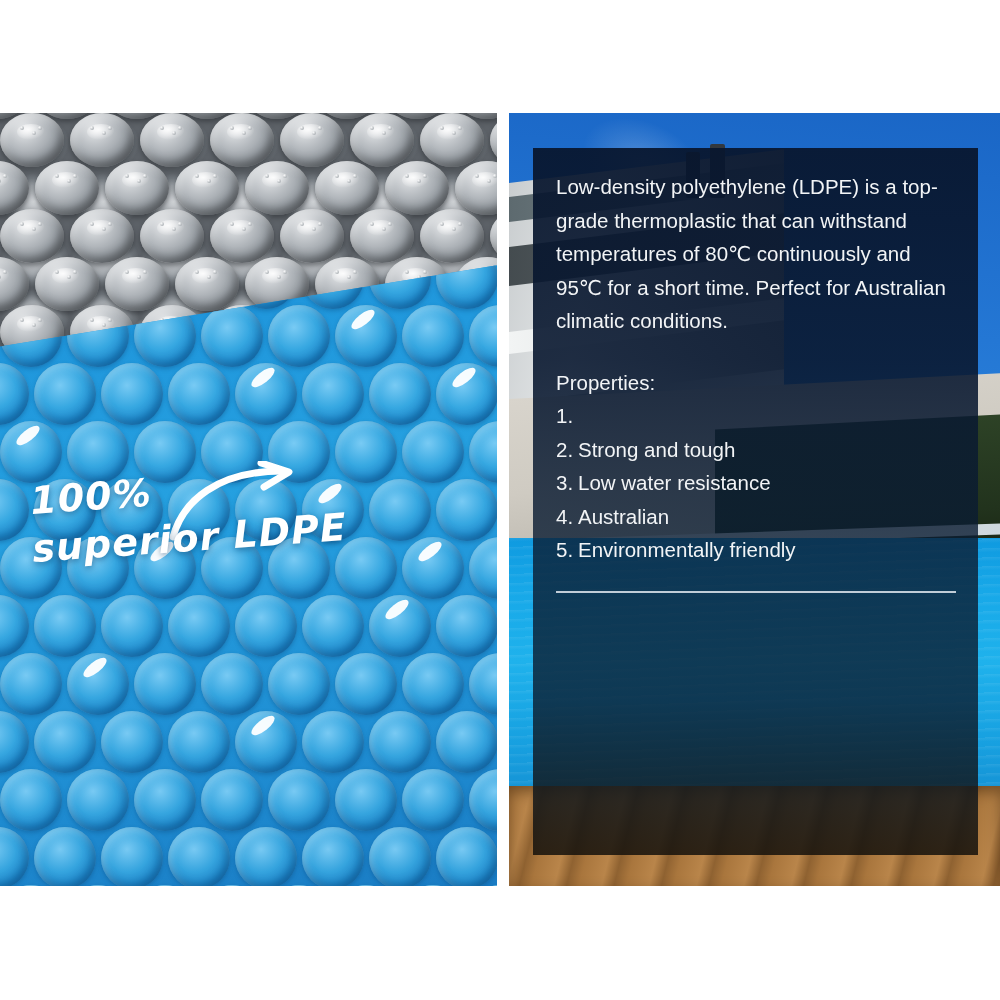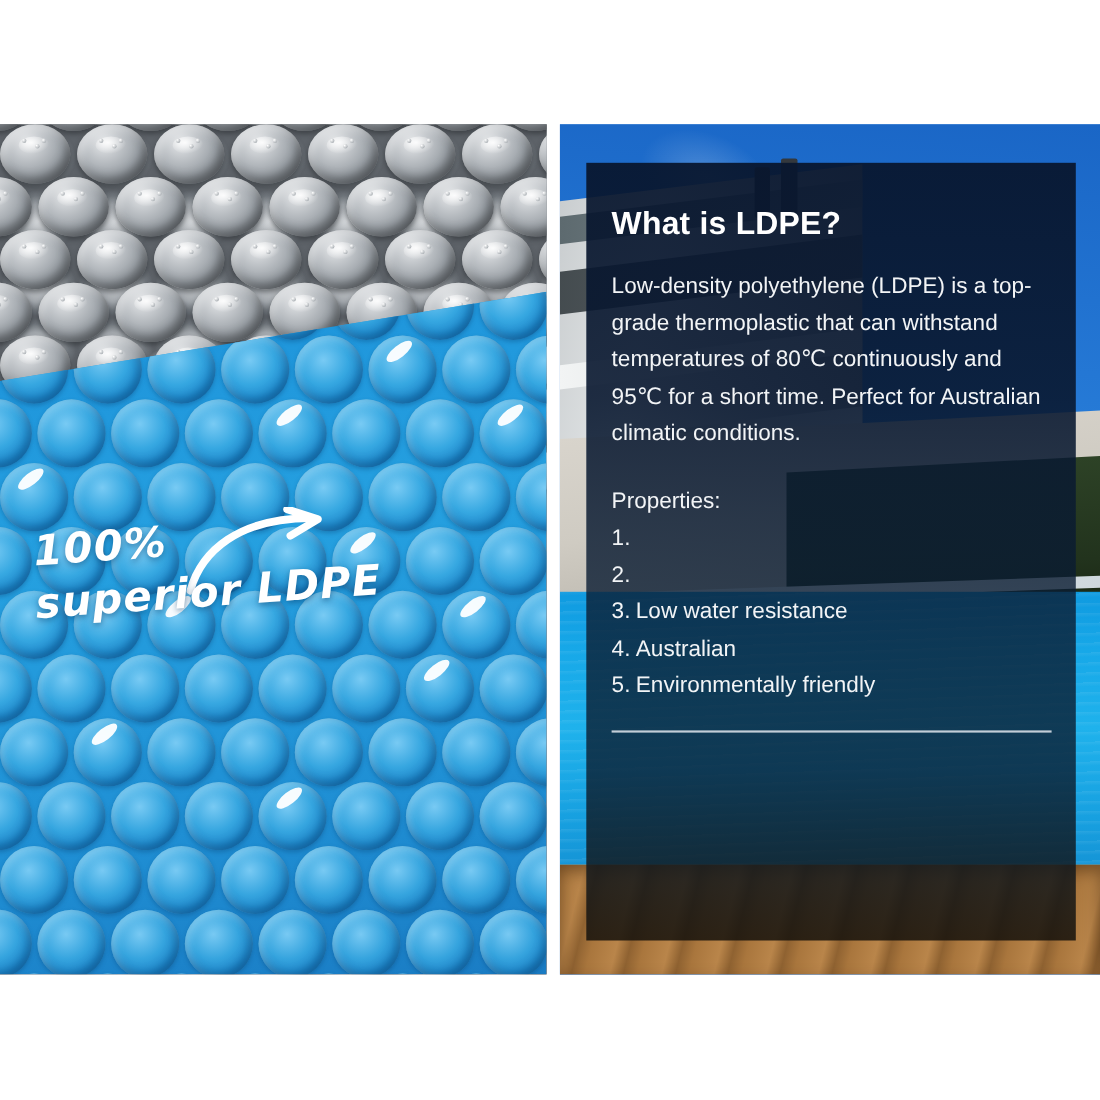--- a/index.html
+++ b/index.html
@@ -491,32 +491,32 @@
     <div class="wall"></div>
     <div class="hedge"></div>
     <div class="pool-edge"></div>
     <div class="pool">
       <div class="pool-ripple"></div>
     </div>
     <div class="deck"></div>
 
     <div class="overlay">
       <div class="ov-inner">
-        <h1 class="h-title">What is LDPE?</h1>
 
         <p class="p-body">Low-density polyethylene (LDPE) is a top-grade thermoplastic that can withstand temperatures of 80℃ continuously and 95℃ for a short time. Perfect for Australian climatic conditions.</p>
 
         <p class="lbl-props">Properties:</p>
 
         <ul class="prop-list" id="propList">
             <li>
               <span class="prop-num">1.</span>
             </li>
             <li>
               <span class="prop-num">2.</span>
+              <span>Strong and tough</span>
             </li>
             <li>
               <span class="prop-num">3.</span>
               <span>Low water resistance</span>
             </li>
             <li>
               <span class="prop-num">4.</span>
               <span>Australian</span>
             </li>
             <li>

